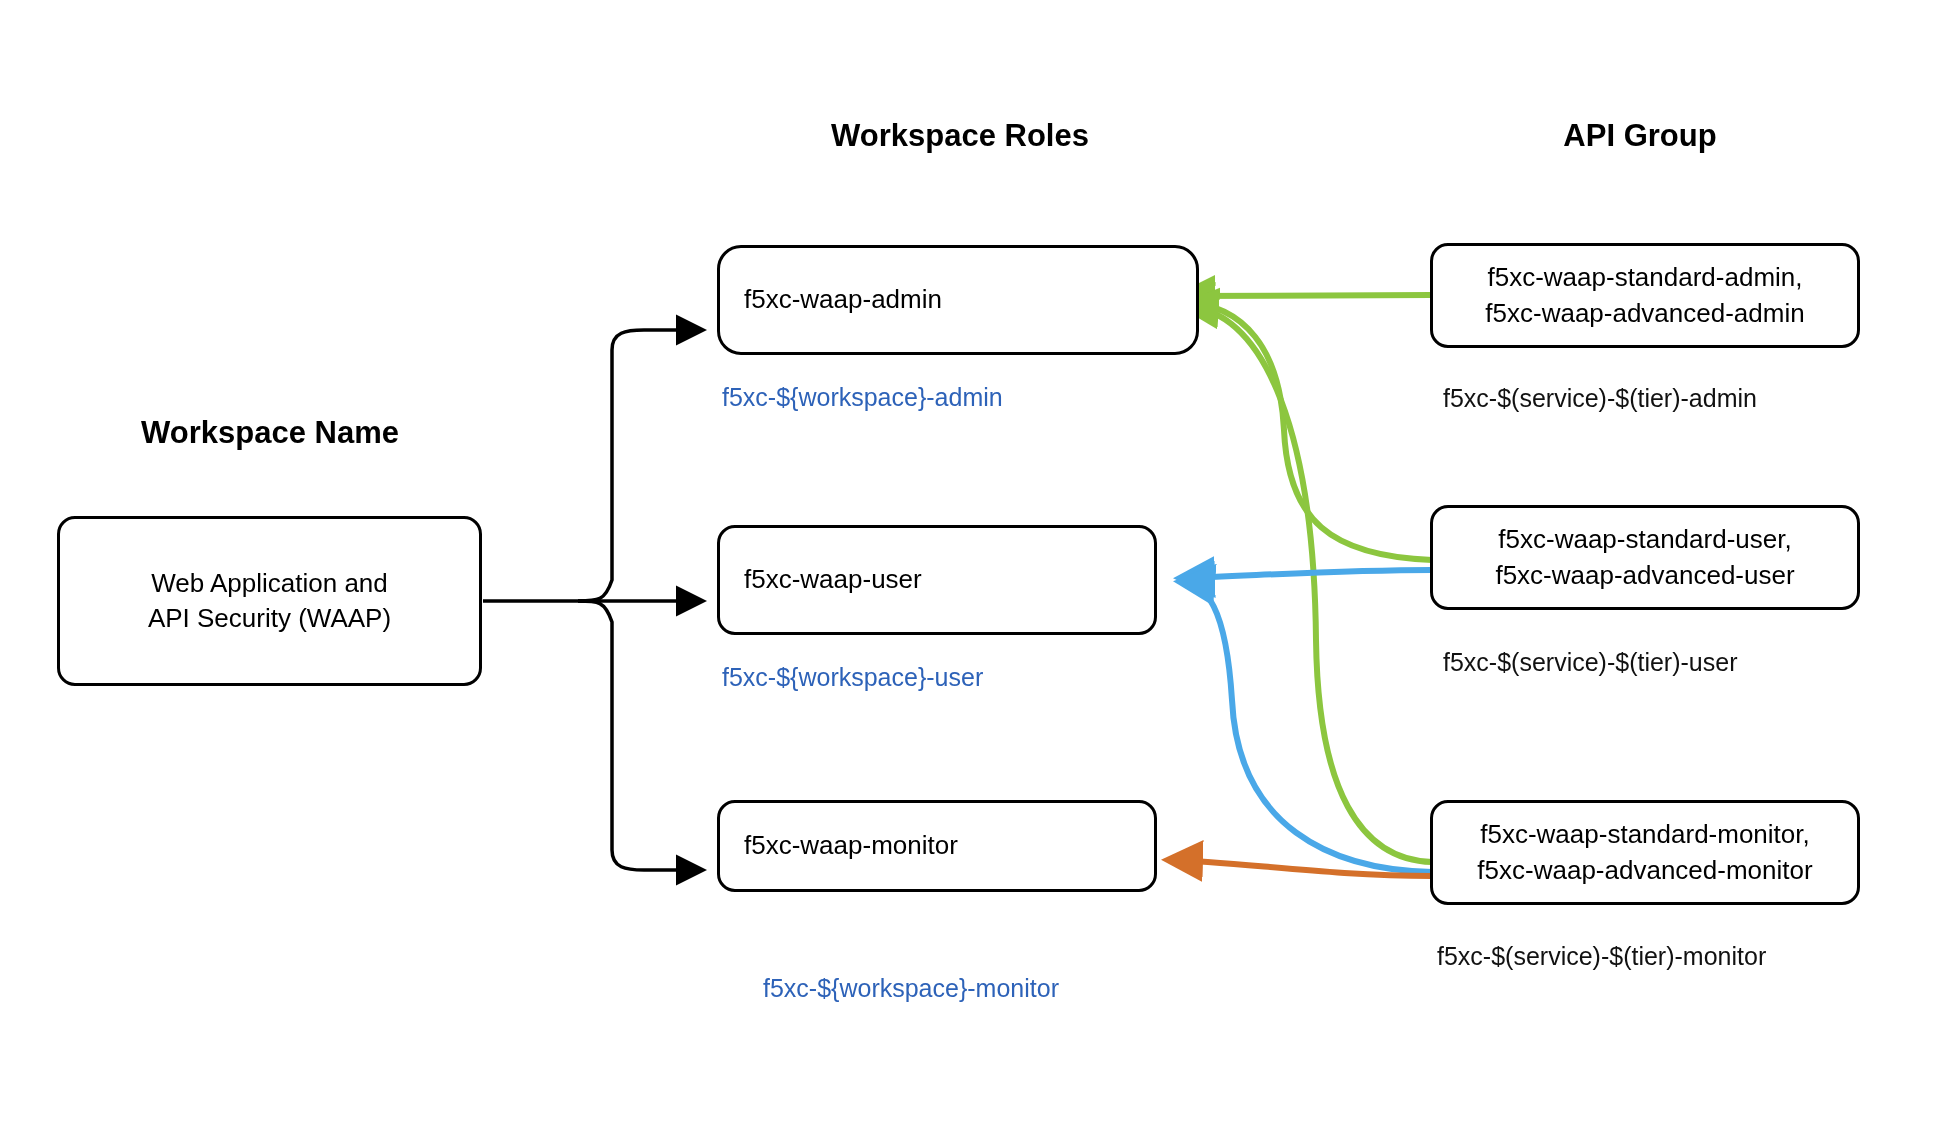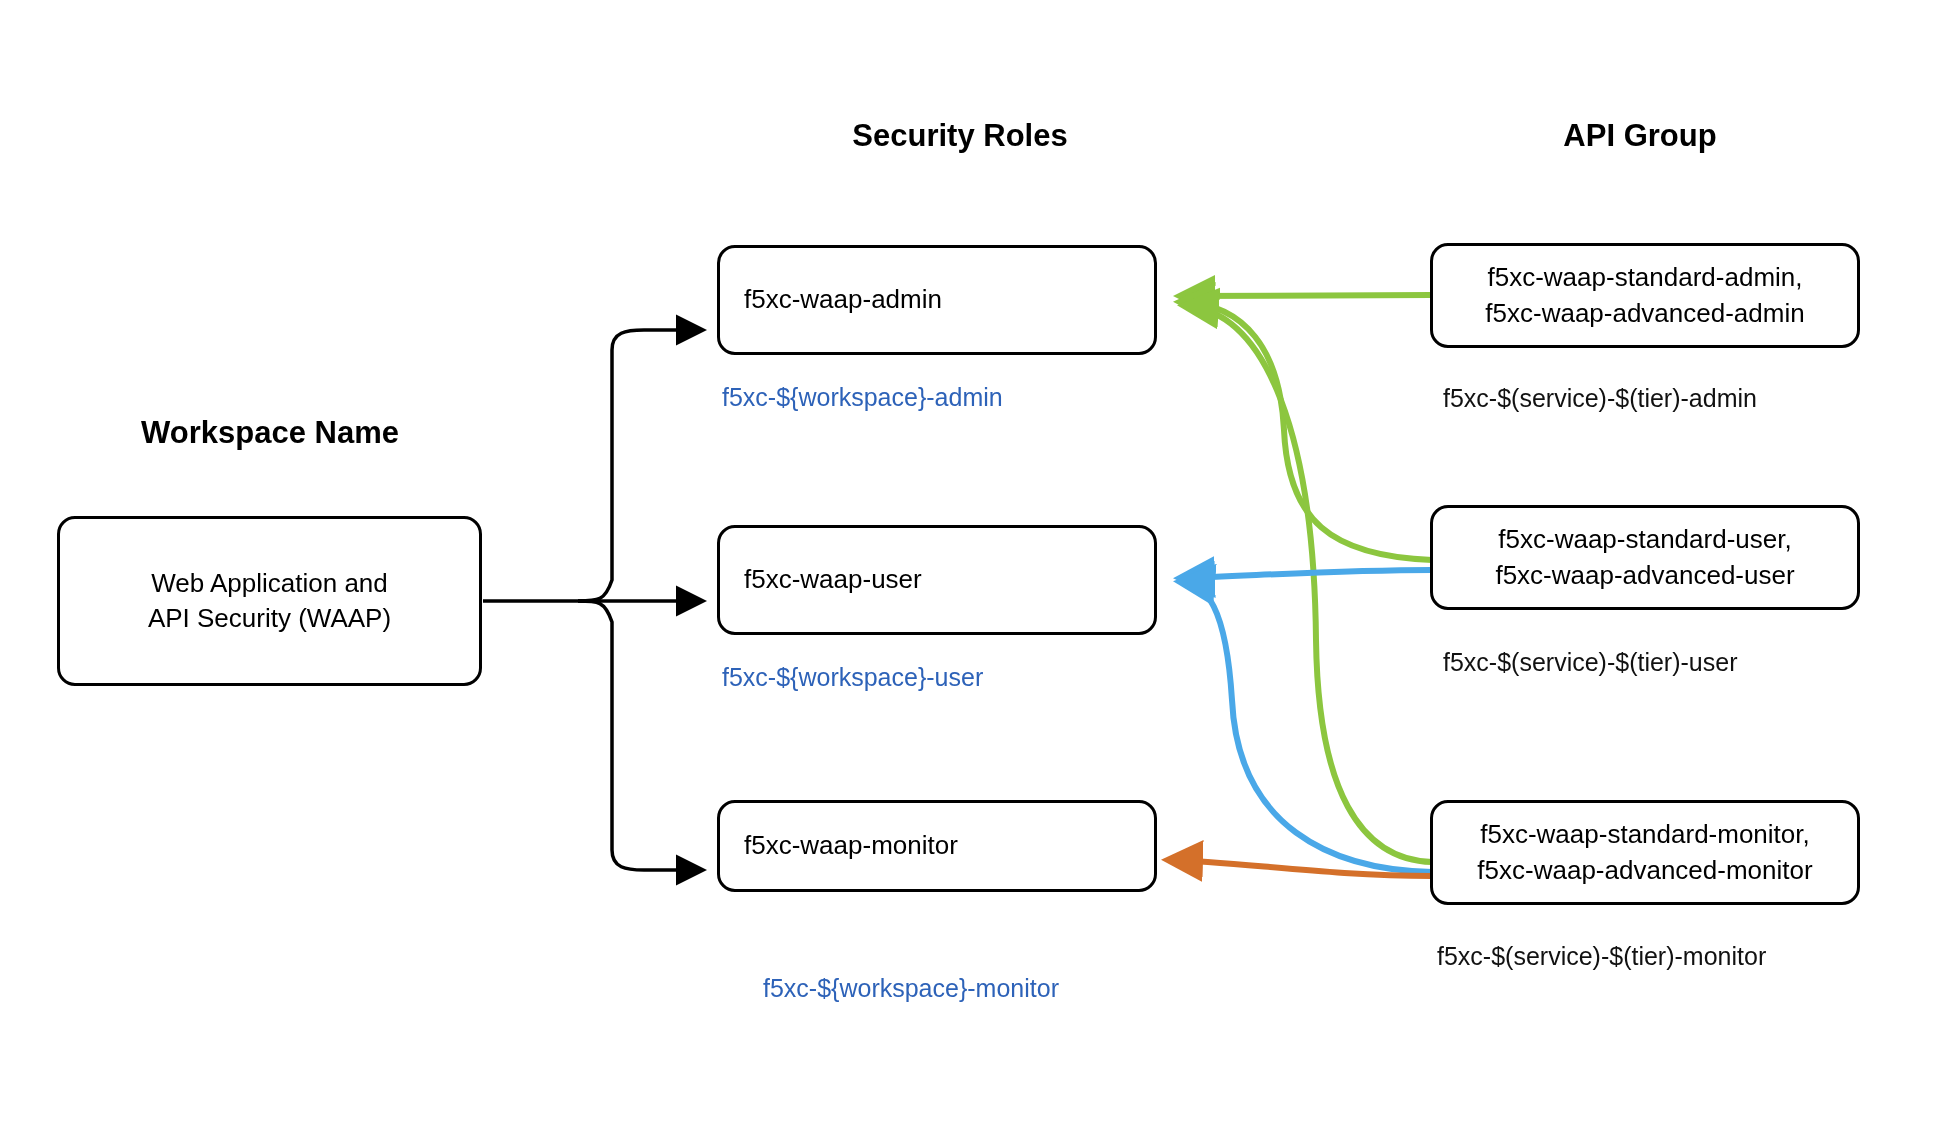--- a/index.html
+++ b/index.html
@@ -128,28 +128,28 @@
       <path d="M1432,872 C1330,870 1238,826 1232,700 C1226,606 1206,584 1182,582" stroke="#4aa8e8" stroke-width="6" fill="none" marker-end="url(#arrow-blue)"></path>
     </g>
 
     <g>
       <path d="M1432,876 C1330,876 1240,862 1170,860" stroke="#d4702a" stroke-width="6" fill="none" marker-end="url(#arrow-orange)"></path>
     </g>
   </svg>
 
   <div class="col-title" style="left:70px; top:415px; width:400px;">Workspace Name</div>
 
-  <div class="col-title" style="left:760px; top:118px; width:400px;">Security Roles</div>
+  <div class="col-title" style="left:760px; top:118px; width:400px;">Workspace Roles</div>
 
   <div class="col-title" style="left:1440px; top:118px; width:400px;">API Group</div>
 
   <div class="node-box center-align multiline" style="left:57px; top:516px; width:425px; height:170px;">Web Application and
 API Security (WAAP)</div>
 
-  <div class="node-box left-align" style="left:717px; top:245px; width:440px; height:110px;">f5xc-waap-admin</div>
+  <div class="node-box left-align" style="left:717px; top:245px; width:482px; height:110px;border-radius:24px;">f5xc-waap-admin</div>
   <div class="caption blue" style="left:722px; top:383px;">f5xc-${workspace}-admin</div>
 
   <div class="node-box left-align" style="left:717px; top:525px; width:440px; height:110px;">f5xc-waap-user</div>
   <div class="caption blue" style="left:722px; top:663px;">f5xc-${workspace}-user</div>
 
   <div class="node-box left-align" style="left:717px; top:800px; width:440px; height:92px;">f5xc-waap-monitor</div>
   <div class="caption blue" style="left:722px; top:974px;margin-left:41px;">f5xc-${workspace}-monitor</div>
 
   <div class="node-box center-align multiline" style="left:1430px; top:243px; width:430px; height:105px;">f5xc-waap-standard-admin,
 f5xc-waap-advanced-admin</div>

